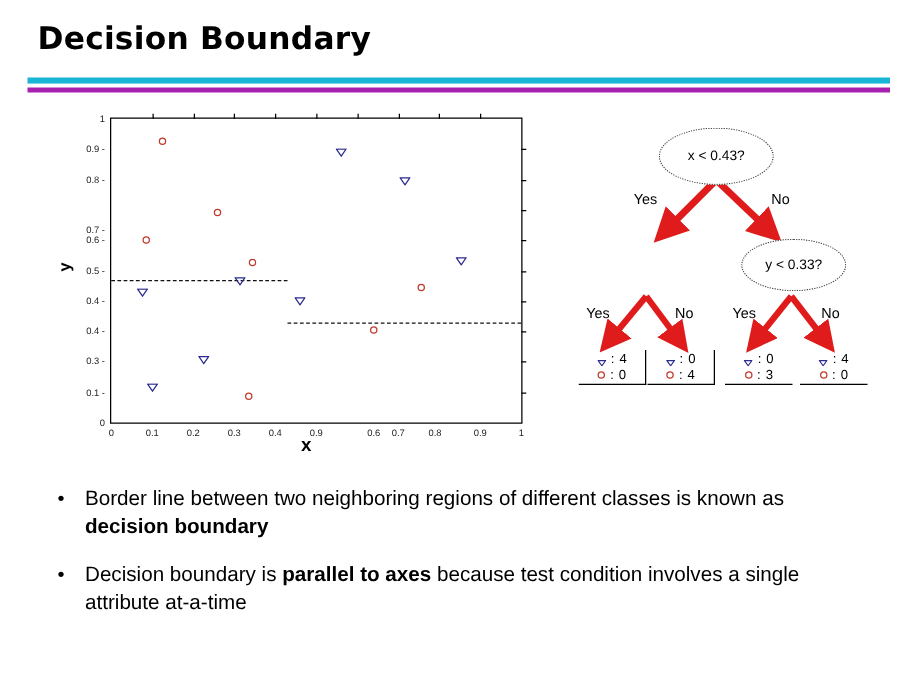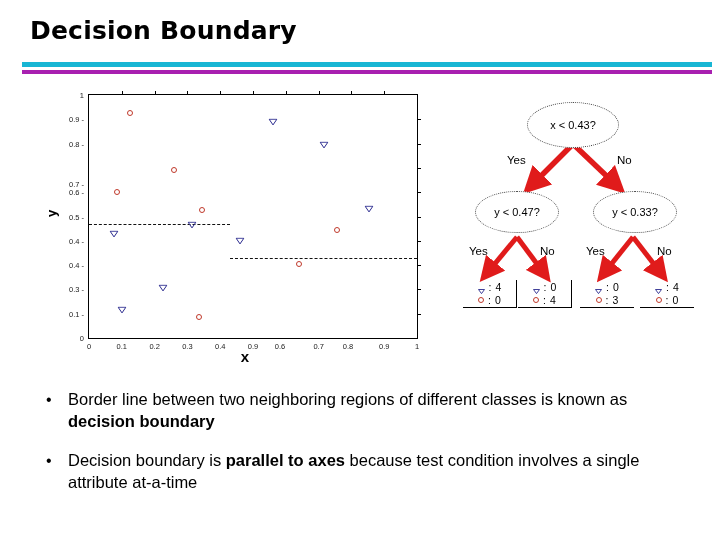--- a/index.html
+++ b/index.html
@@ -257,21 +257,21 @@
       <div class="tick-x" style="left: 32.8px;">0.1</div>
       <div class="tickmark-x top" style="left: 32.8px;"></div>
       <div class="tick-x" style="left: 65.6px;">0.2</div>
       <div class="tickmark-x top" style="left: 65.6px;"></div>
       <div class="tick-x" style="left: 98.4px;">0.3</div>
       <div class="tickmark-x top" style="left: 98.4px;"></div>
       <div class="tick-x" style="left: 131.2px;">0.4</div>
       <div class="tickmark-x top" style="left: 131.2px;"></div>
       <div class="tick-x" style="left: 164px;">0.9</div>
       <div class="tickmark-x top" style="left: 164px;"></div>
-      <div class="tick-x" style="left: 191px;">0.6</div>
+      <div class="tick-x" style="left: 210px;">0.6</div>
       <div class="tickmark-x top" style="left: 196.8px;"></div>
       <div class="tick-x" style="left: 229.6px;">0.7</div>
       <div class="tickmark-x top" style="left: 229.6px;"></div>
       <div class="tick-x" style="left: 259px;">0.8</div>
       <div class="tickmark-x top" style="left: 262.4px;"></div>
       <div class="tick-x" style="left: 295.2px;">0.9</div>
       <div class="tickmark-x top" style="left: 295.2px;"></div>
       <div class="tick-x" style="left: 328px;">1</div>
       <div class="tick-y" style="top: 243px;"></div>
       <div class="dboundary" style="left: 0px; width: 141.04px; top: 128.79px;"></div>
@@ -332,23 +332,20 @@
     <line x1="178" y1="145" x2="205" y2="180" stroke="#e01b1b" stroke-width="5" marker-end="url(#ah)"></line>
   </svg>
 
   <div class="node-ellipse" style="left:72px; top:10px; width:92px; height:46px;justify-content:center;">
     <span>x &lt; 0.43?</span>
   </div>
 
   <div class="branch-label" style="left:52px; top:62px;">Yes</div>
   <div class="branch-label" style="left:162px; top:62px;">No</div>
 
-  <div class="node-ellipse" style="left:20px; top:99px; width:84px; height:42px;">
-    <span>y &lt; 0.47?</span>
-  </div>
   <div class="node-ellipse" style="left:138px; top:99px; width:84px; height:42px;justify-content:center;">
     <span>y &lt; 0.33?</span>
   </div>
 
   <div class="branch-label" style="left:14px; top:153px;">Yes</div>
   <div class="branch-label" style="left:85px; top:153px;">No</div>
   <div class="branch-label" style="left:131px; top:153px;">Yes</div>
   <div class="branch-label" style="left:202px; top:153px;">No</div>
 
   <div class="leaf-box sep" style="left:8px; top:188px;">

